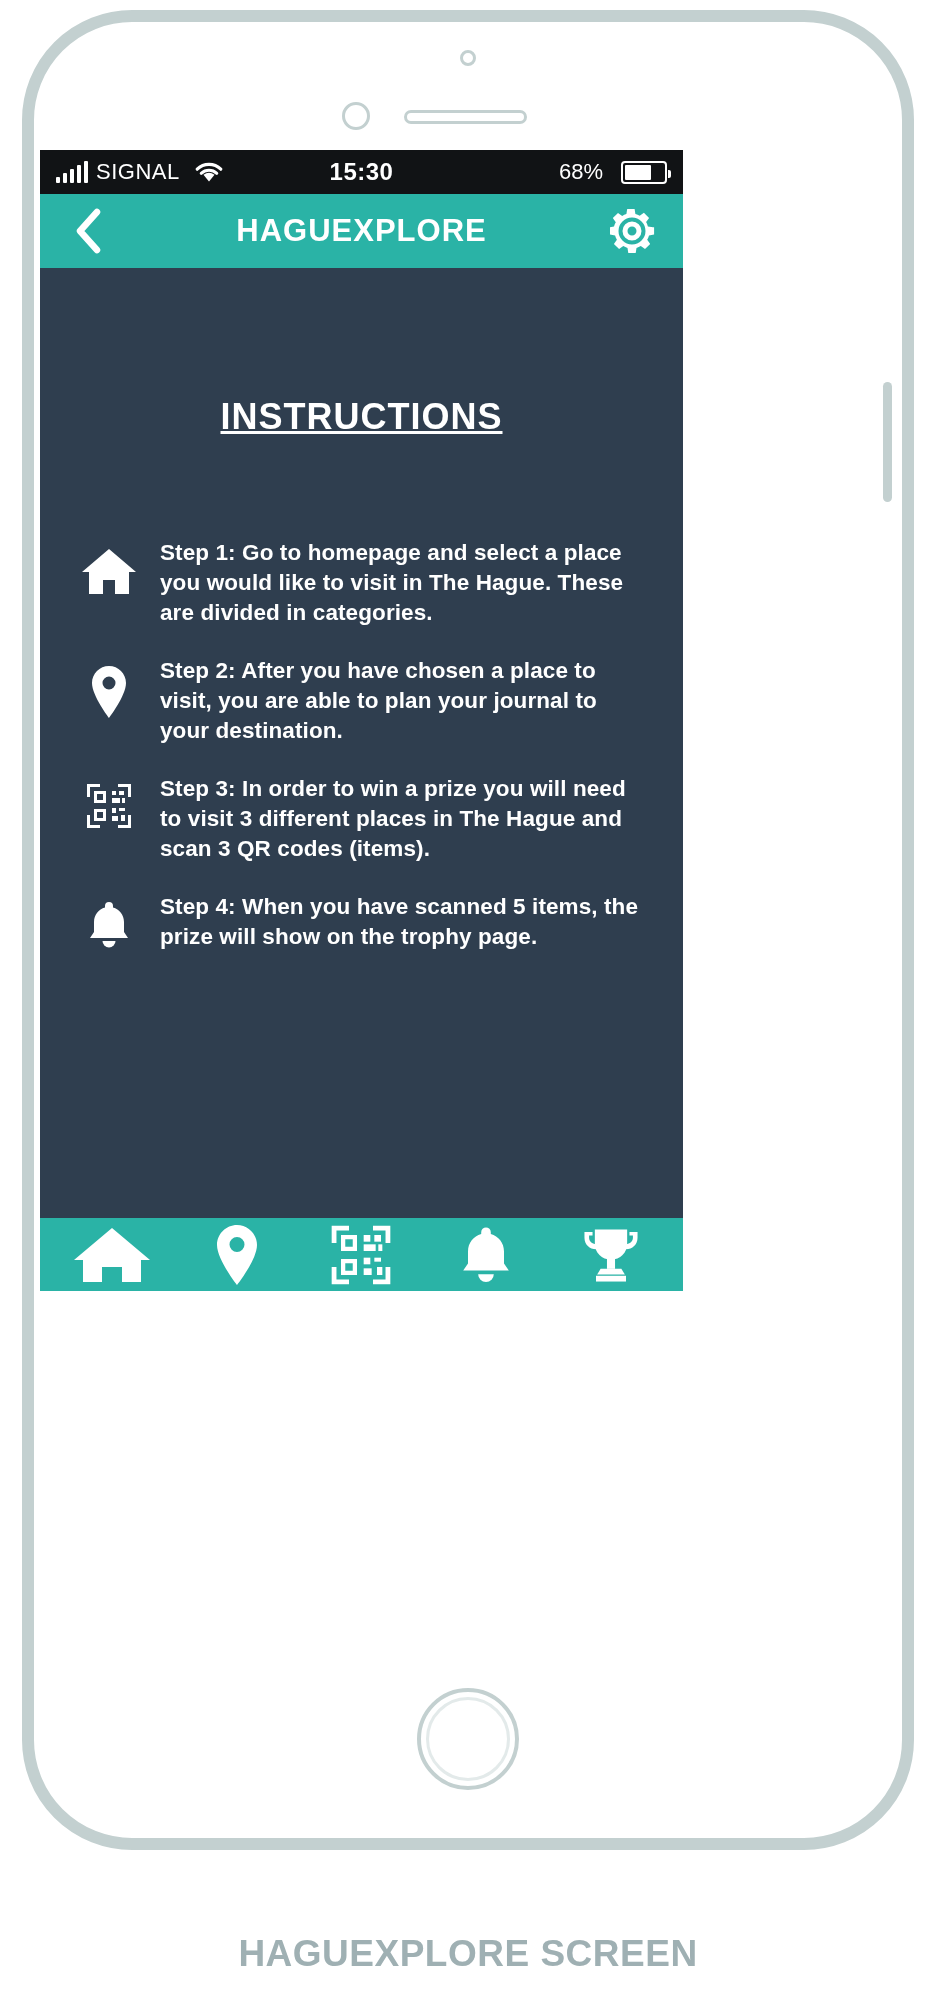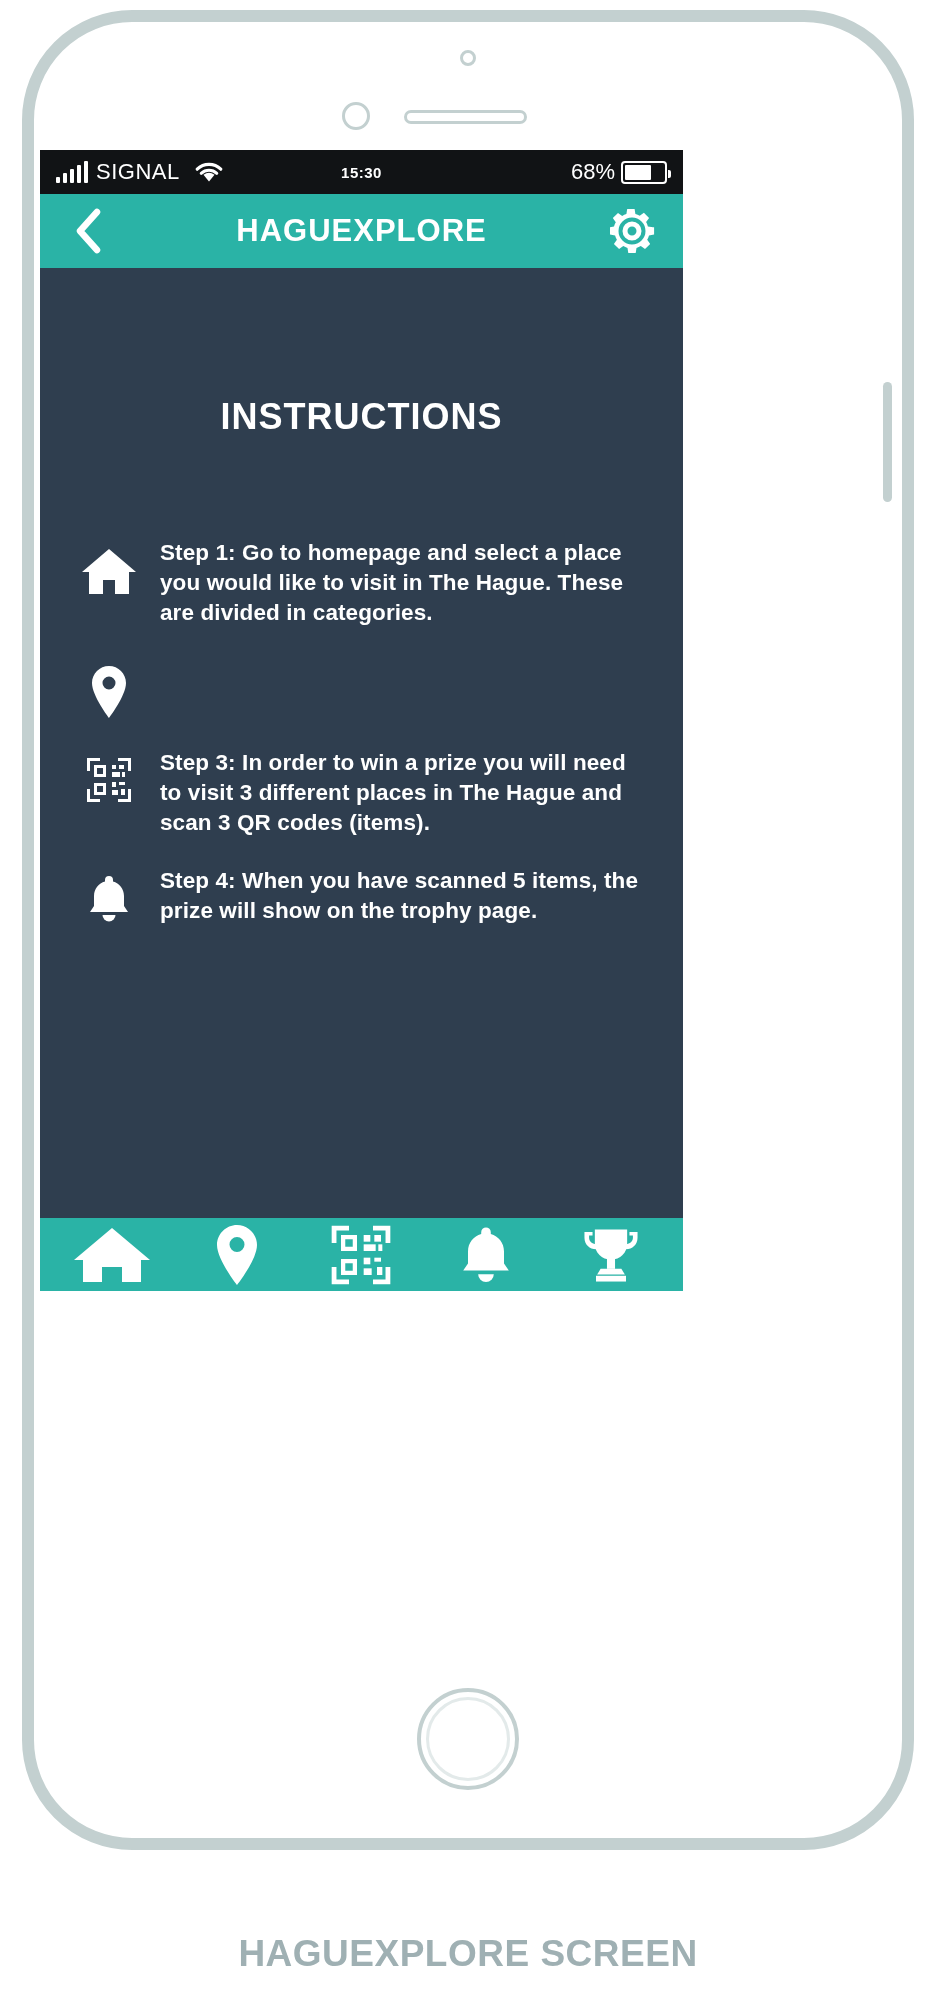--- a/index.html
+++ b/index.html
@@ -119,29 +119,29 @@
   .bars i:nth-child(2) { height: 10px; }
   .bars i:nth-child(3) { height: 14px; }
   .bars i:nth-child(4) { height: 18px; }
   .bars i:nth-child(5) { height: 22px; }
   .carrier { font-size: 22px; letter-spacing: .5px; line-height: 22px; }
   .wifi { margin-left: 6px; }
   .sb-time {
     position: absolute;
     left: 0; right: 0;
     text-align: center;
-    font-size: 15px;
+    font-size: 24px;
     font-weight: bold;
     letter-spacing: .5px;
   }
   .sb-right {
     margin-left: auto;
     display: flex;
     align-items: center;
-    gap: 6px;
+    gap: 18px;
     position: relative;
     z-index: 2;
   }
   .battery-pct { font-size: 22px; }
   .battery {
     width: 46px; height: 23px;
     border: 2px solid #ffffff;
     border-radius: 4px;
     position: relative;
     padding: 2px;
@@ -201,20 +201,21 @@
     padding: 0 36px;
     position: relative;
   }
   .page-title {
     color: #ffffff;
     text-align: center;
     font-size: 36px;
     font-weight: bold;
     letter-spacing: 1px;
     padding-top: 128px;
+    text-decoration: underline;
   }
   .steps {
     margin-top: 100px;
     display: flex;
     flex-direction: column;
     gap: 28px;
   }
   .step {
     display: flex;
     align-items: flex-start;
@@ -351,20 +352,21 @@
           </div>
           <div class="step-text">Step 1: Go to homepage and select a place you would like to visit in The Hague. These are divided in categories.</div>
         </div>
 
         <div class="step">
           <div class="step-icon">
             <svg width="42" height="56" viewBox="0 0 42 56">
               <path fill="#ffffff" d="M21 2C11.6 2 4 9.6 4 19c0 12.7 17 35 17 35s17-22.3 17-35C38 9.6 30.4 2 21 2zm0 23.5a6.5 6.5 0 1 1 0-13 6.5 6.5 0 0 1 0 13z"></path>
             </svg>
           </div>
+          <div class="step-text">Step 2: After you have chosen a place to visit, you are able to plan your journal to your destination.</div>
         </div>
 
         <div class="step">
           <div class="step-icon">
             <svg width="48" height="48" viewBox="0 0 48 48">
               <g fill="#ffffff">
                 <path d="M2 2h13v3H5v10H2z"></path>
                   <path d="M46 2H33v3h10v10h3z"></path>
                 <path d="M2 46h13v-3H5V33H2z"></path>
                   <path d="M46 46H33v-3h10V33h3z"></path>

